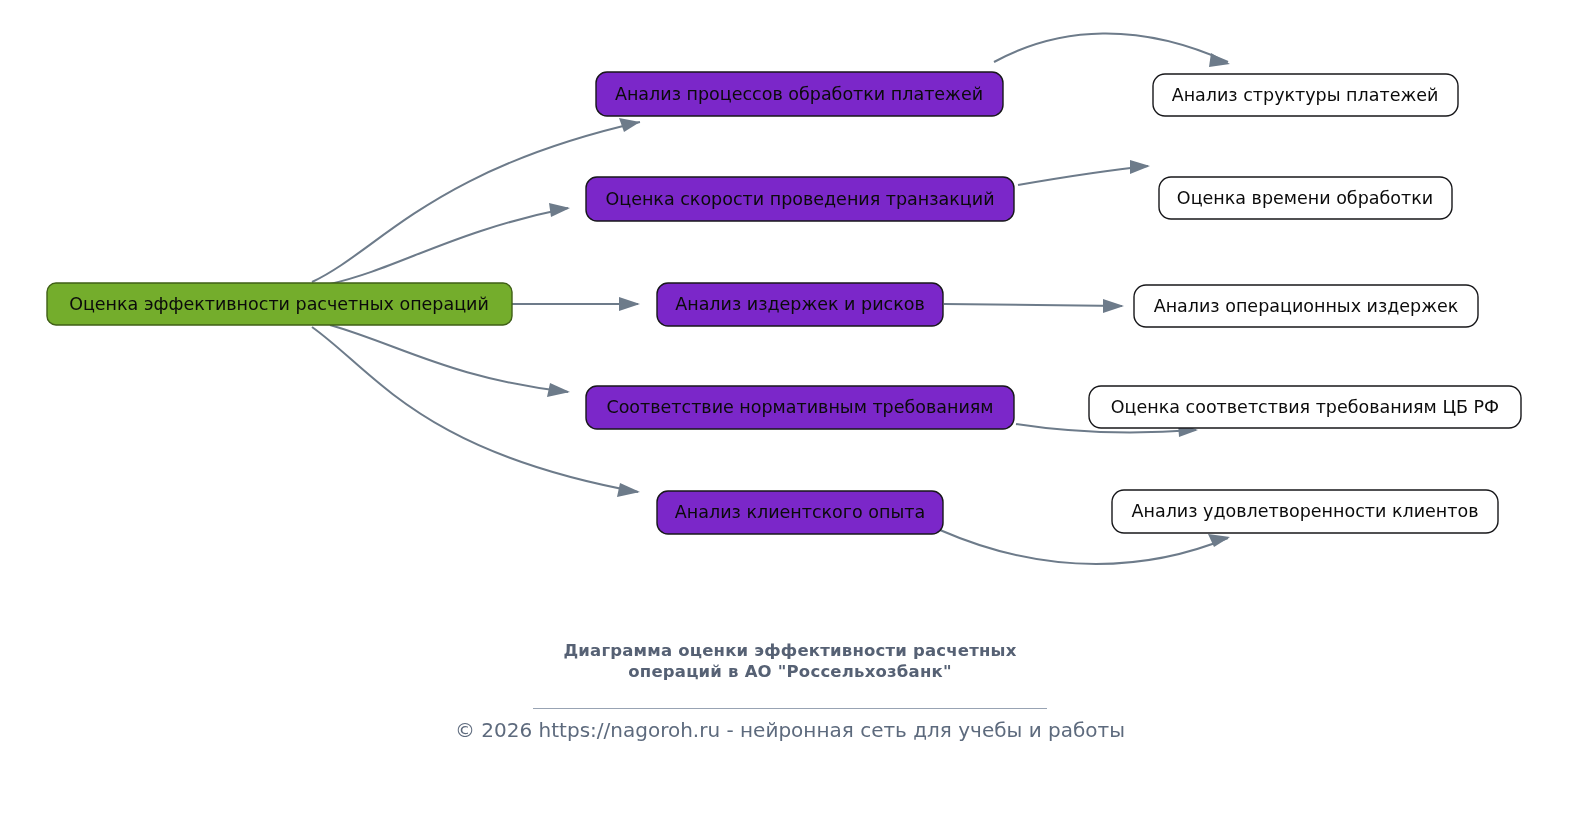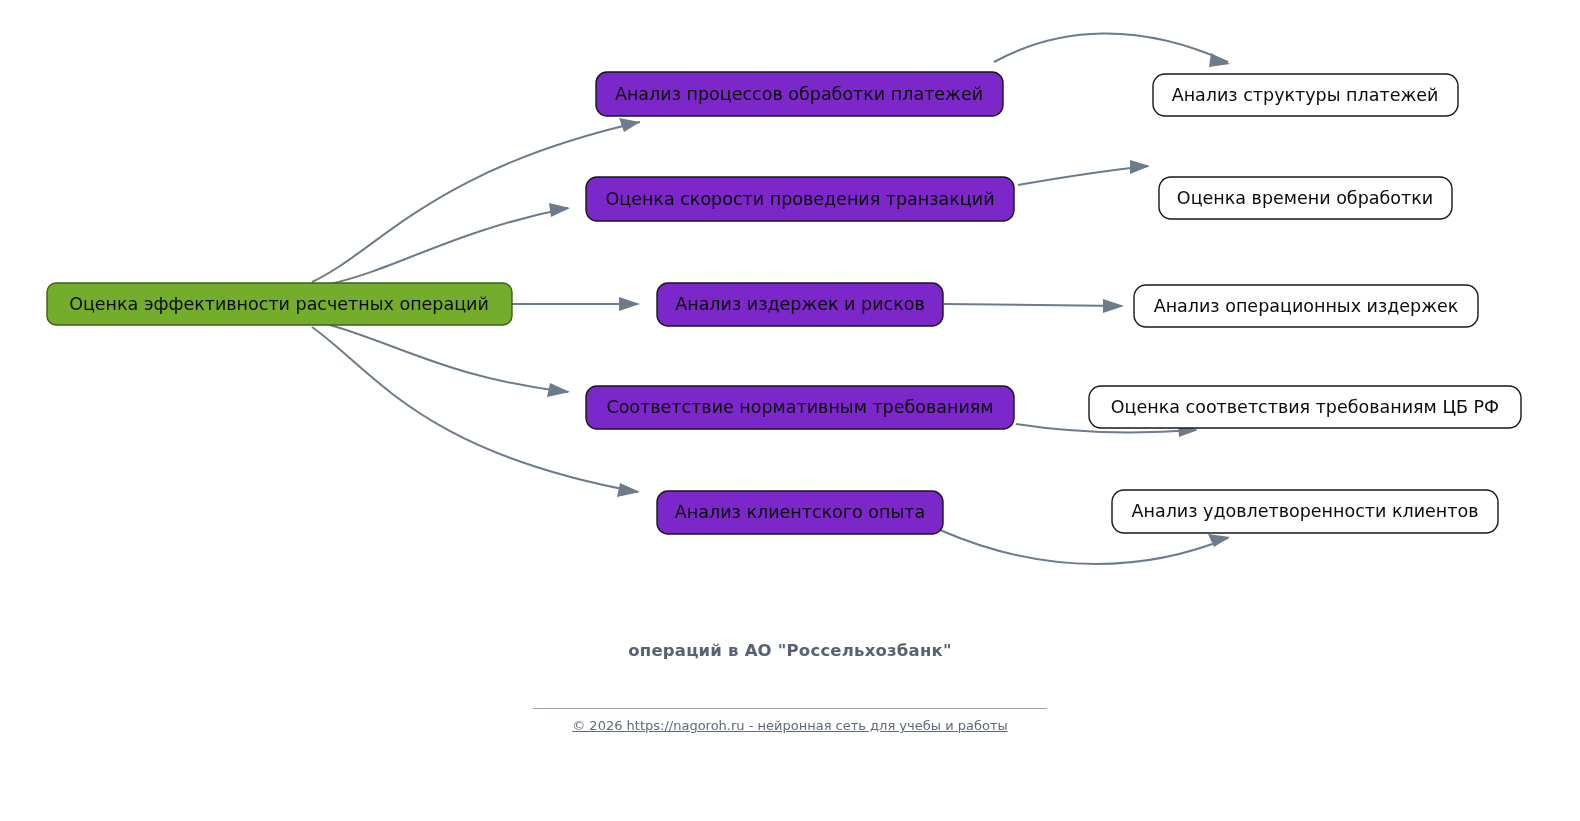--- a/index.html
+++ b/index.html
@@ -71,23 +71,22 @@
     height: 2px;
   }
   #caption-rule .rule-line {
     display: inline-block;
     width: 514px;
     height: 0;
     border-top: 1.4px solid #98a3b3;
   }
   #caption-footer {
     top: 718px;
-    font-size: 13px;
+    font-size: 20px;
     color: #5d6a7d;
-    text-decoration: underline;
   }
   .cap-line { display: block; }
 </style>
 </head>
 <body>
 
 <div id="diagram-root">
 
   <svg id="flow" viewBox="0 0 1580 821" xmlns="http://www.w3.org/2000/svg">
 
@@ -175,20 +174,21 @@
       <text class="node-label" x="1305" y="408">Оценка соответствия требованиям ЦБ РФ</text>
     </g>
 
     <g class="node-leaf">
       <rect class="node-shape" x="1112" y="490" width="386" height="43" rx="12" ry="12"></rect>
       <text class="node-label" x="1305" y="512">Анализ удовлетворенности клиентов</text>
     </g>
   </svg>
 
   <div class="caption-block" id="caption-title">
+    <span class="cap-line">Диаграмма оценки эффективности расчетных</span>
     <span class="cap-line">операций в АО "Россельхозбанк"</span>
   </div>
 
   <div class="caption-block" id="caption-rule">
     <span class="rule-line"></span>
   </div>
 
   <div class="caption-block" id="caption-footer">© 2026 https://nagoroh.ru - нейронная сеть для учебы и работы</div>
 
 </div>

